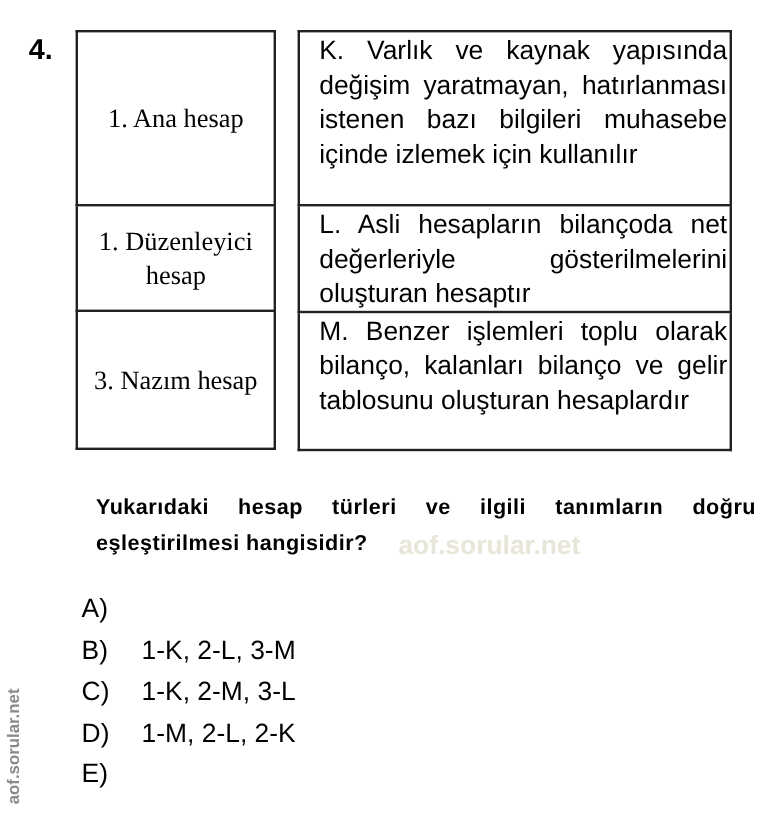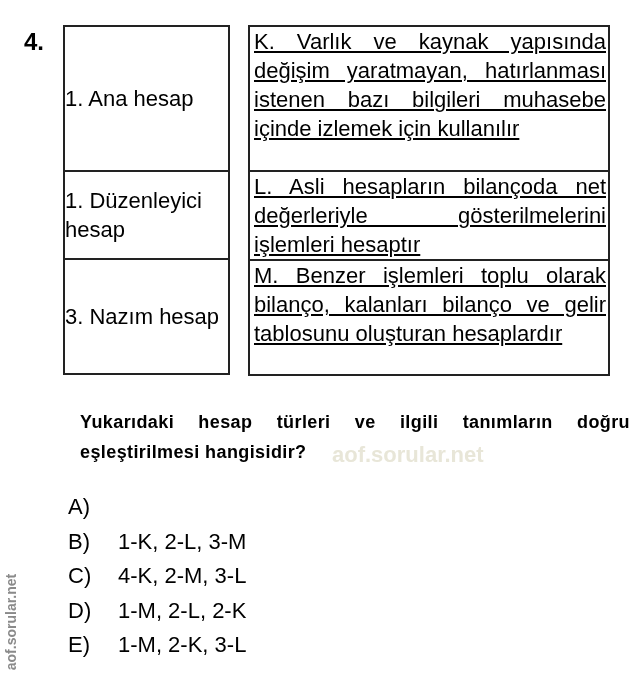--- a/index.html
+++ b/index.html
@@ -16,27 +16,26 @@
   }
   #left-table { left: 63px; top: 25px; width: 167px; }
   #right-table { left: 248px; top: 25px; width: 362px; }
   table.match td {
     border: 2px solid #222;
     padding: 0;
     font-size: 22px;
     line-height: 29px;
   }
   #left-table td {
-    vertical-align: middle;
+    text-align: center; vertical-align: middle; font-family: Liberation Serif, serif;
   }
   #right-table td {
     text-align: justify; text-align-last: left;
-    padding: 0 2px 0 4px;
+    padding: 0 2px 0 16px;
     vertical-align: top;
-    text-decoration: underline;
   }
   .r1 { height: 145px; }
   .r2 { height: 88px; }
   .r3 { height: 115px; }
   .stem {
     position: absolute; left: 80px; top: 407px; width: 550px;
     font-size: 18px; font-weight: bold; line-height: 30px;
     text-align: justify; text-align-last: left;
     letter-spacing: 0.4px;
   }
@@ -79,21 +78,21 @@
       </tr>
 </tbody>
   </table>
 
 <table class="match" id="right-table">
   <tbody>
       <tr class="r1">
         <td>K. Varlık ve kaynak yapısında değişim yaratmayan, hatırlanması istenen bazı bilgileri muhasebe içinde izlemek için kullanılır</td>
       </tr>
   <tr class="r2">
-        <td>L. Asli hesapların bilançoda net değerleriyle gösterilmelerini işlemleri hesaptır</td>
+        <td>L. Asli hesapların bilançoda net değerleriyle gösterilmelerini oluşturan hesaptır</td>
       </tr>
   <tr class="r3">
         <td>M. Benzer işlemleri toplu olarak bilanço, kalanları bilanço ve gelir tablosunu oluşturan hesaplardır</td>
       </tr>
 </tbody>
   </table>
 
 <div class="wm-inline">aof.sorular.net</div>
 
 <div class="stem">Yukarıdaki hesap türleri ve ilgili tanımların doğru eşleştirilmesi hangisidir?</div>
@@ -101,25 +100,24 @@
 <div class="options">
   <div class="opt">
     <span class="letter">A)</span>
   </div>
   <div class="opt">
     <span class="letter">B)</span>
     <span>1-K, 2-L, 3-M</span>
   </div>
   <div class="opt">
     <span class="letter">C)</span>
-    <span>4-K, 2-M, 3-L</span>
+    <span>1-K, 2-M, 3-L</span>
   </div>
   <div class="opt">
     <span class="letter">D)</span>
     <span>1-M, 2-L, 2-K</span>
   </div>
   <div class="opt">
     <span class="letter">E)</span>
-    <span>1-M, 2-K, 3-L</span>
   </div>
 </div>
 
 <div class="wm-side">aof.sorular.net</div>
 
 </body></html>

